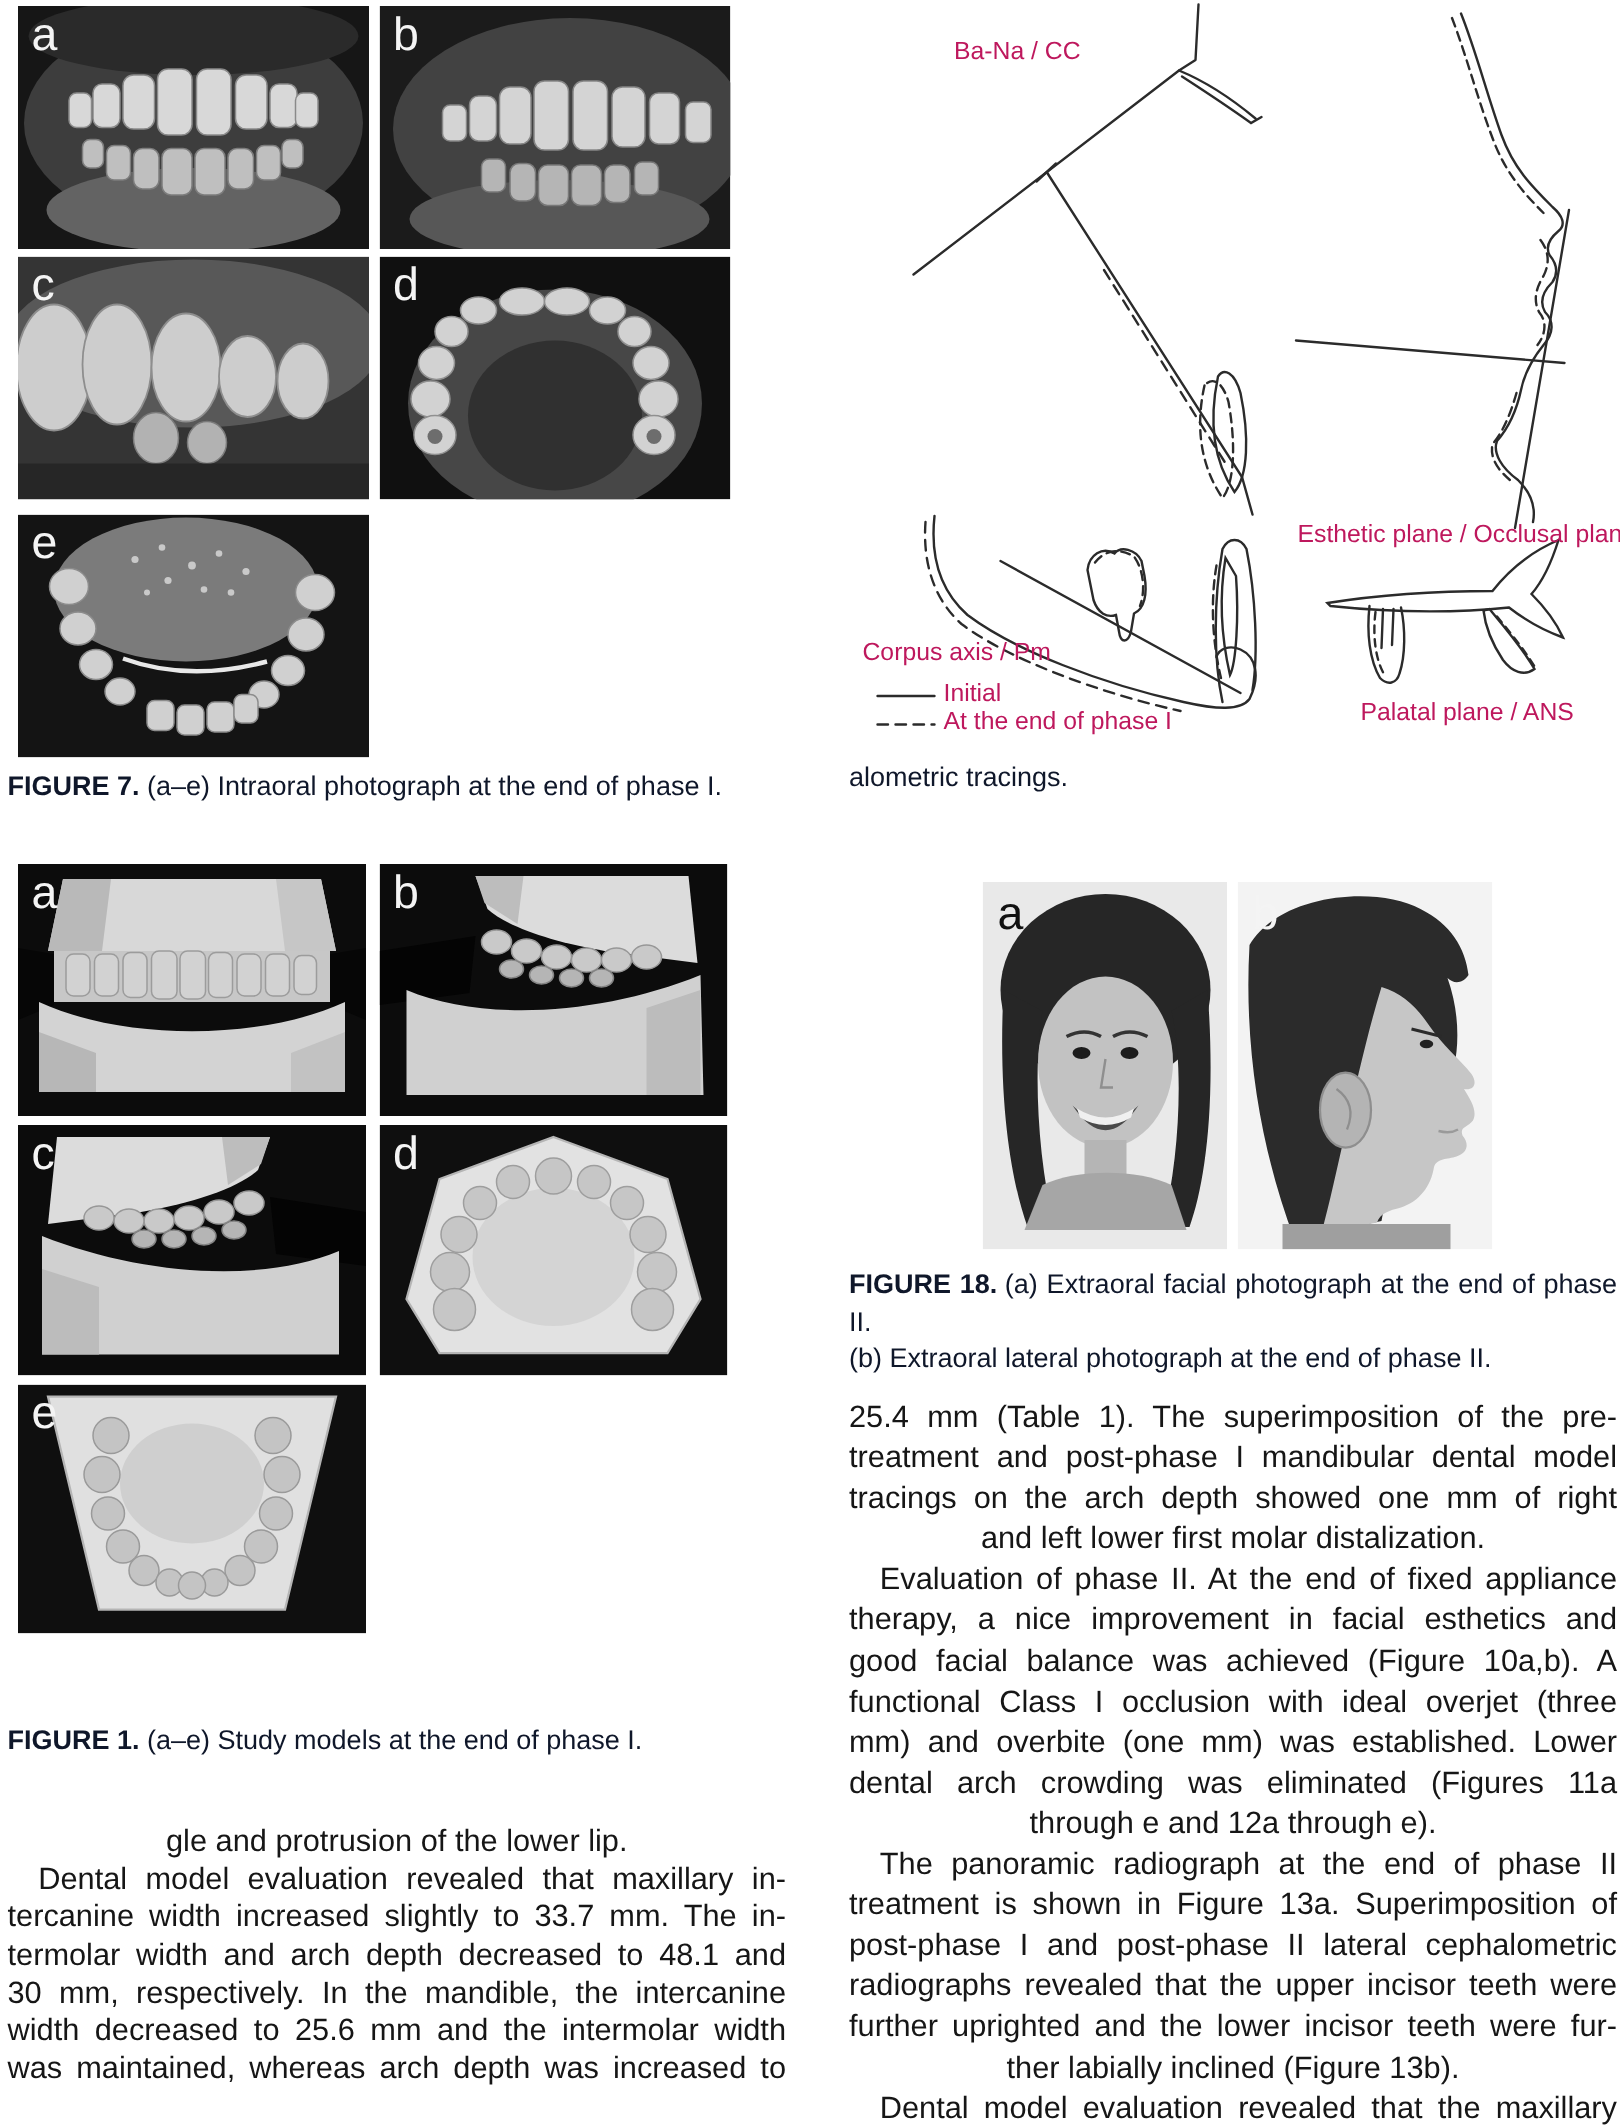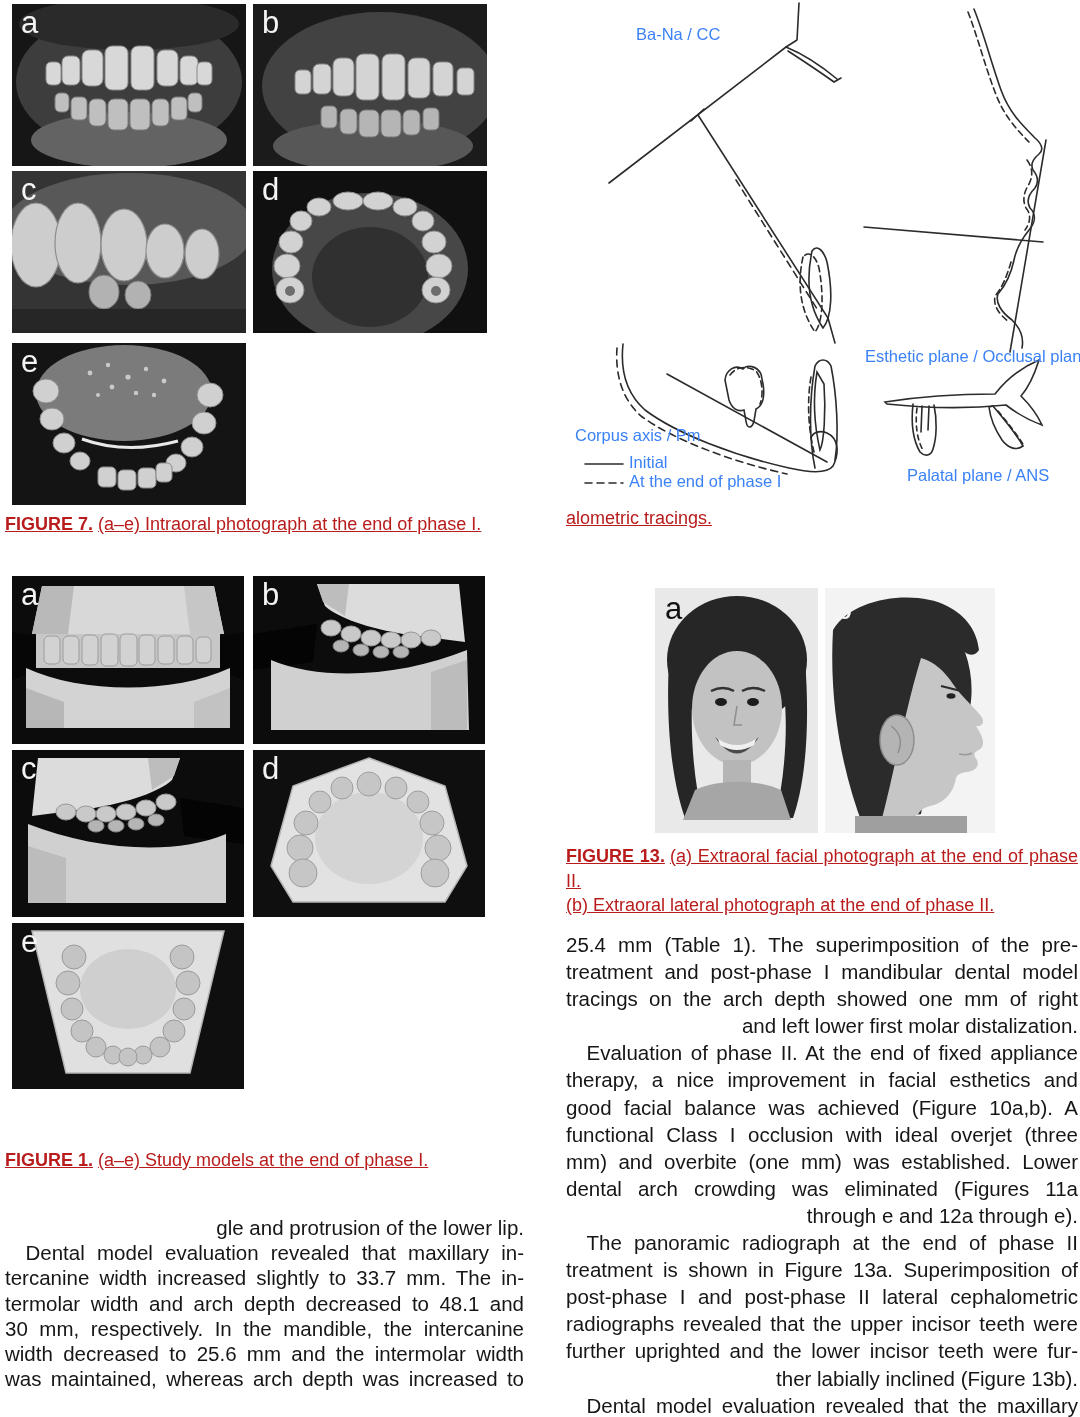--- a/index.html
+++ b/index.html
@@ -3,33 +3,33 @@
 <meta charset="utf-8">
 <style>
   html,body{margin:0;padding:0;background:#ffffff;}
   #page{position:relative;width:1080px;height:1417px;background:#ffffff;overflow:hidden;
         font-family:"Liberation Sans", sans-serif;color:#1a1a1a;}
   .photo{position:absolute;overflow:hidden;}
   .photo svg{display:block;width:100%;height:100%;}
   .plabel{position:absolute;top:0px;left:9px;font-size:31px;line-height:1.2;}
   .plabel.light{color:#f4f4f4;}
   .plabel.dark{color:#111111;}
-  .caption{position:absolute;font-size:18px;line-height:24.5px;color:#b91c1c;text-decoration:underline;}
+  .caption{position:absolute;font-size:18px;line-height:24.5px;color:#0f172a;}
   .caption b{font-weight:bold;margin-right:5px;}
   .cap-line-just{text-align:justify;text-align-last:justify;}
   .bodytext{position:absolute;font-size:20.5px;color:#161616;}
   .col-left{line-height:25.2px;}
   .col-right{line-height:27.1px;}
   .just{white-space:pre-line;text-align:justify;text-align-last:justify;}
-  .lastline{text-align:right;white-space:pre-line;}
+  .lastline{text-align:center;white-space:pre-line;}
   .mixline{text-align:justify;text-align-last:justify;}
   .ital{}
   #fig9{position:absolute;left:565px;top:0;width:515px;height:500px;}
   #fig9 svg{position:absolute;left:0;top:0;}
-  .f9label{position:absolute;font-size:16.5px;color:#3b82f6;white-space:nowrap;}
+  .f9label{position:absolute;font-size:16.5px;color:#be185d;white-space:nowrap;}
 </style>
 </head>
 <body>
 
 <div id="page">
 
   <div class="photo" style="left:12px;top:4px;width:234px;height:162px">
     <svg viewBox="0 0 234 162">
       <rect width="234" height="162" fill="#161616"></rect>
       <ellipse cx="117" cy="78" rx="113" ry="72" fill="#3d3d3d"></ellipse>
@@ -397,21 +397,21 @@
       <path d="M66,138 Q80,148 73,165" stroke="#8e8e8e" stroke-width="1.5" fill="none"></path>
       <ellipse cx="126" cy="108" rx="4.5" ry="2.8" fill="#222222"></ellipse>
       <path d="M116,98 L136,103" stroke="#2a2a2a" stroke-width="2" fill="none"></path>
       <path d="M134,166 Q142,168 147,165" stroke="#9a9a9a" stroke-width="1.6" fill="none"></path>
       <rect x="30" y="228" width="112" height="17" fill="#9f9f9f"></rect>
     </svg>
     <span class="plabel light" style="left:10px;top:2px">b</span>
   </div>
 
   <div class="caption" style="left:566px;top:844px;width:512px">
-    <div class="cap-line-just"><b>FIGURE 13.</b><span>(a) Extraoral facial photograph at the end of phase II.</span></div>
+    <div class="cap-line-just"><b>FIGURE 18.</b><span>(a) Extraoral facial photograph at the end of phase II.</span></div>
     <div>(b) Extraoral lateral photograph at the end of phase II.</div>
   </div>
 
   <div class="bodytext col-right" style="left:566px;top:931px;width:512px">
     <div>
       <div class="just">25.4 mm (Table 1). The superimposition of the pre-
 treatment and post-phase I mandibular dental model
 tracings on the arch depth showed one mm of right</div>
       <div class="lastline">and left lower first molar distalization.</div>
     </div>

